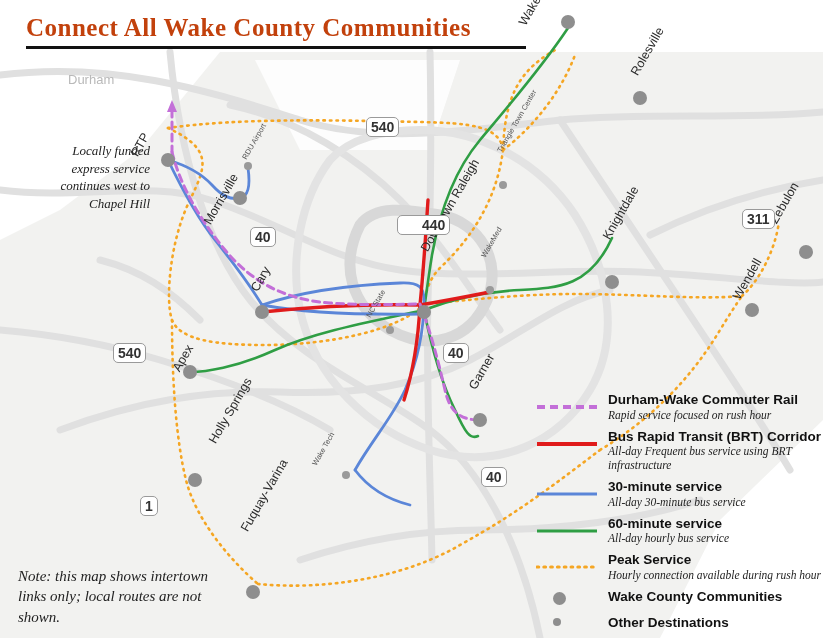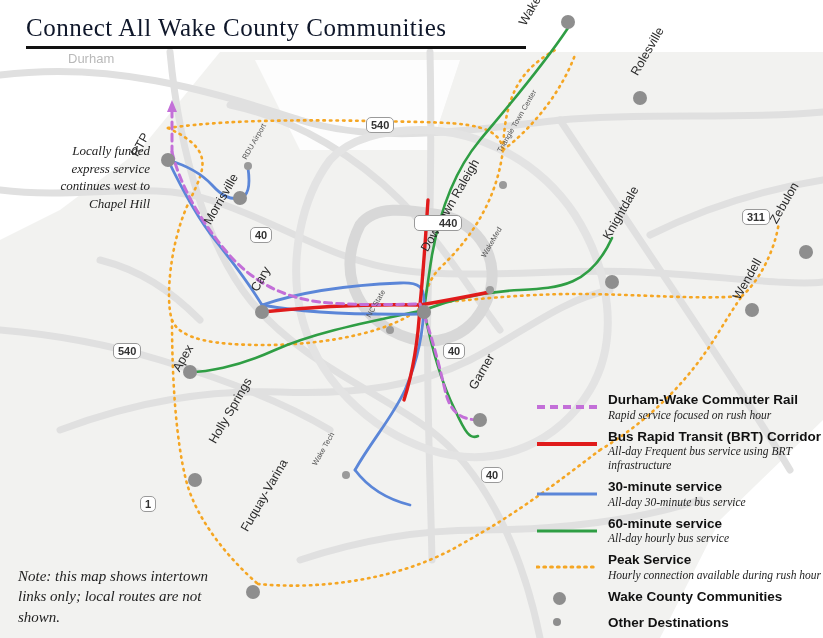--- a/index.html
+++ b/index.html
@@ -11,21 +11,21 @@
     position:relative;
   }
   #map{position:absolute;left:0;top:0;width:823px;height:638px;}
   .title-wrap{
     position:absolute;left:26px;top:14px;width:500px;
     border-bottom:3px solid #111;
     padding-bottom:4px;
   }
   .title{
     font-family:"Liberation Serif", serif;
-    font-size:25px;font-weight:normal;color:#0f172a;
+    font-size:25px;font-weight:bold;color:#c2410c;
     letter-spacing:0.5px;white-space:nowrap;
   }
   .note{
     position:absolute;left:18px;top:566px;width:220px;
     font-family:"Liberation Serif", serif;
     font-style:italic;font-size:15px;color:#222;line-height:1.35;
   }
   .rtp-note{
     position:absolute;left:58px;top:142px;width:92px;
     font-family:"Liberation Serif", serif;
@@ -45,21 +45,21 @@
   .dot-big{width:13px;height:13px;}
   .dot-small{width:8px;height:8px;left:20px;top:6px;}
   .dotrow .legend-title{font-size:13.5px;}
   
   .lbl{position:absolute;font-size:11px;color:#333;white-space:nowrap;}
   .lbl-city{font-size:12.5px;color:#2b2b2b;}
   .lbl-sm{font-size:7.5px;color:#555;}
   .lbl-gray{color:#b9b9b9;font-size:13px;}
   .shield{
     position:absolute;background:#fff;border:1.5px solid #9a9a9a;border-radius:5px;
-    font-size:11px;color:#333;text-align:center;padding:1px 4px;font-weight:bold;
+    font-size:14px;color:#333;text-align:center;padding:1px 4px;font-weight:bold;
   }
 </style>
 </head>
 <body>
 
 <svg id="map" viewBox="0 0 823 638">
 
   <rect x="0" y="0" width="823" height="638" fill="#ffffff"></rect>
   <path d="M0,52 L823,52 L823,500 L760,638 L0,638 Z" fill="#f2f2f0"></path>
   <path d="M0,52 L220,52 L140,150 L60,210 L0,240 Z" fill="#ffffff"></path>
@@ -150,41 +150,41 @@
 </svg>
 
 <div class="title-wrap">
   <div class="title">Connect All Wake County Communities</div>
 </div>
 
 <div class="note">Note: this map shows intertown links only; local routes are not shown.</div>
 <div class="rtp-note">Locally funded express service continues west to Chapel Hill</div>
 
 <div id="map-labels">
-    <div class="lbl lbl-gray" style="left: 68px; top: 51px;">Durham</div>
+    <div class="lbl lbl-gray" style="left: 68px; top: 72px;">Durham</div>
     <div class="lbl lbl-city" style="left: 140px; top: 145px; transform: rotate(-60deg); transform-origin: left bottom;">RTP</div>
     <div class="lbl lbl-city" style="left: 213px; top: 213px; transform: rotate(-60deg); transform-origin: left bottom;">Morrisville</div>
     <div class="lbl lbl-city" style="left: 260px; top: 280px; transform: rotate(-60deg); transform-origin: left bottom;">Cary</div>
     <div class="lbl lbl-city" style="left: 182px; top: 360px; transform: rotate(-60deg); transform-origin: left bottom;">Apex</div>
     <div class="lbl lbl-city" style="left: 218px; top: 432px; transform: rotate(-60deg); transform-origin: left bottom;">Holly Springs</div>
     <div class="lbl lbl-city" style="left: 250px; top: 520px; transform: rotate(-60deg); transform-origin: left bottom;">Fuquay-Varina</div>
     <div class="lbl lbl-city" style="left: 528px; top: 14px; transform: rotate(-60deg); transform-origin: left bottom;">Wake Forest</div>
     <div class="lbl lbl-city" style="left: 640px; top: 64px; transform: rotate(-60deg); transform-origin: left bottom;">Rolesville</div>
     <div class="lbl lbl-city" style="left: 612px; top: 228px; transform: rotate(-60deg); transform-origin: left bottom;">Knightdale</div>
     <div class="lbl lbl-city" style="left: 779px; top: 212px; transform: rotate(-60deg); transform-origin: left bottom;">Zebulon</div>
     <div class="lbl lbl-city" style="left: 742px; top: 288px; transform: rotate(-60deg); transform-origin: left bottom;">Wendell</div>
     <div class="lbl lbl-city" style="left: 478px; top: 378px; transform: rotate(-60deg); transform-origin: left bottom;">Garner</div>
     <div class="lbl lbl-city" style="left: 430px; top: 240px; transform: rotate(-60deg); transform-origin: left bottom;">Downtown Raleigh</div>
     <div class="lbl lbl-sm" style="left: 248px; top: 152px; transform: rotate(-60deg); transform-origin: left bottom;">RDU Airport</div>
     <div class="lbl lbl-sm" style="left: 503px; top: 145px; transform: rotate(-60deg); transform-origin: left bottom;">Triangle Town Center</div>
     <div class="lbl lbl-sm" style="left: 487px; top: 250px; transform: rotate(-60deg); transform-origin: left bottom;">WakeMed</div>
     <div class="lbl lbl-sm" style="left: 372px; top: 310px; transform: rotate(-60deg); transform-origin: left bottom;">NC State</div>
     <div class="lbl lbl-sm" style="left: 318px; top: 458px; transform: rotate(-60deg); transform-origin: left bottom;">Wake Tech</div>
     <div class="shield" style="left: 366px; top: 117px;">540</div>
-    <div class="shield" style="left: 414px; top: 215px; padding-left: 24px;">440</div>
+    <div class="shield" style="left: 397px; top: 215px; padding-left: 24px;">440</div>
     <div class="shield" style="left: 742px; top: 209px;">311</div>
     <div class="shield" style="left: 250px; top: 227px;">40</div>
     <div class="shield" style="left: 113px; top: 343px;">540</div>
     <div class="shield" style="left: 443px; top: 343px;">40</div>
     <div class="shield" style="left: 481px; top: 467px;">40</div>
     <div class="shield" style="left: 140px; top: 496px;">1</div>
   </div>
 
 <div class="legend">
   <div id="legend-lines">

